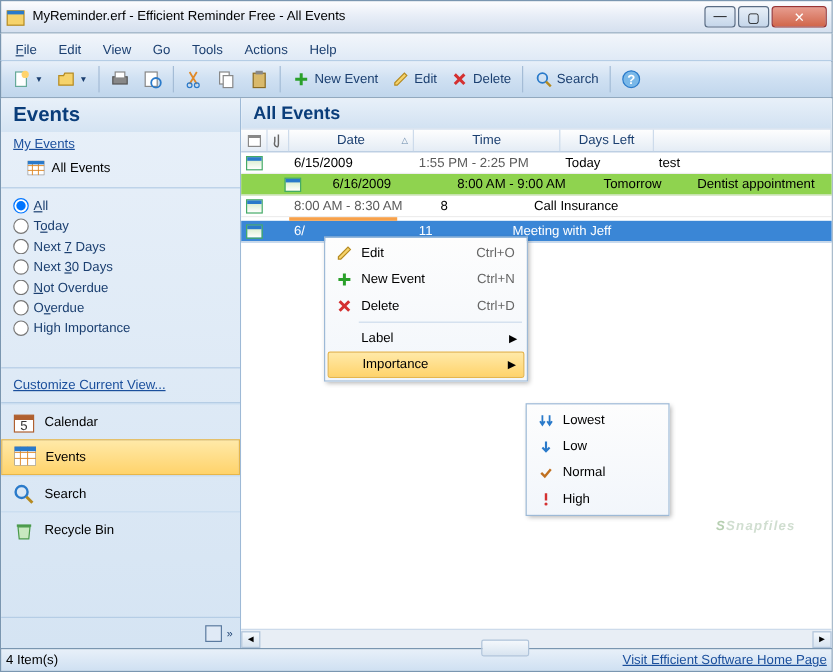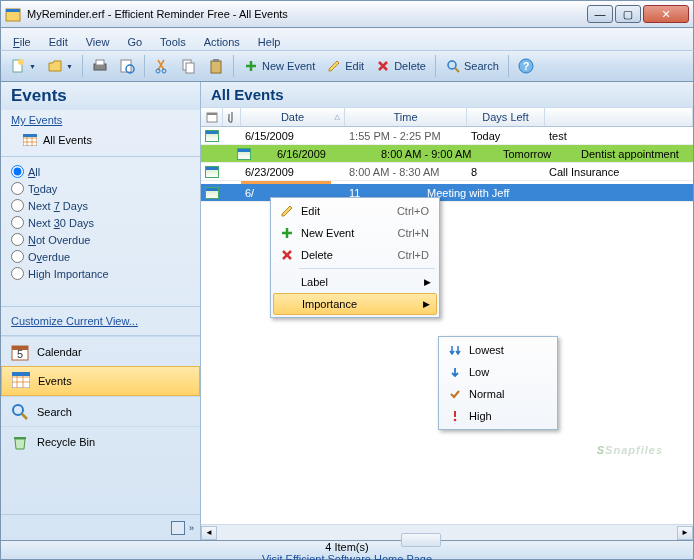--- a/index.html
+++ b/index.html
@@ -76,28 +76,28 @@
 .ctxrow { height:22px; display:flex; align-items:center; padding:0 4px; position:relative;}
 .ctxrow .ci { width:20px; display:flex; justify-content:center;}
 .ctxrow .cl { flex:1; padding-left:4px;}
 .ctxrow .ck { color:#666; padding-right:4px;}
 .ctxrow .ar { font-size:9px; padding-right:2px;}
 .ctxsep { height:1px; background:#cddbeb; margin:2px 2px 2px 26px;}
 .ctxrow.hl { background:linear-gradient(#ffe9a8,#ffd36b); border:1px solid #e7b64a; border-radius:2px;}
 .ctx2 { left:438px; top:300px; width:120px;margin-top:36px;}
 
 
-.status { height:20px; background:linear-gradient(#e8f0f9,#cfe0f2); border:1px solid #7a96b0; display:flex; align-items:center; justify-content:space-between; padding:0 4px;flex-direction:column;}
+.status { height:20px; background:linear-gradient(#e8f0f9,#cfe0f2); border:1px solid #7a96b0; display:flex; align-items:center; justify-content:space-between; padding:0 4px;}
 .status a { color:#1b4f9c; text-decoration:underline;}
 .scrollbar-h { height:16px; background:#e8eef5; border-top:1px solid #cddbeb; display:flex; align-items:center;}
 .scrollbar-h .arr{width:16px; height:14px; border:1px solid #b0c4da; background:linear-gradient(#f4f8fc,#d8e4f0); display:flex; align-items:center; justify-content:center; font-size:8px;}
 .scrollbar-h .track{flex:1; position:relative;}
 .scrollbar-h .thumb{position:absolute; left:40%; width:40px; height:14px; border:1px solid #b0c4da; background:linear-gradient(#f4f8fc,#d8e4f0); border-radius:2px;}
 
-.watermark { position:absolute; right:30px; bottom:64px; font-size:22px; font-weight:bold; font-style:italic; color:rgba(120,160,120,0.35); letter-spacing:1px;}
+.watermark { position:absolute; right:30px; bottom:76px; font-size:22px; font-weight:bold; font-style:italic; color:rgba(120,160,120,0.35); letter-spacing:1px;}
 .watermark .s{color:rgba(110,160,100,0.5);}
 
 svg{display:block;}
 </style>
 </head>
 <body>
 
 <div class="titlebar">
   <span class="icon">
     <svg width="16" height="16">
@@ -364,21 +364,20 @@
       <div class="td c2">6/16/2009</div>
       <div class="td c3" style="color:#000">8:00 AM - 9:00 AM</div>
       <div class="td c4">Tomorrow</div>
       <div class="td c5">Dentist appointment</div>
     </div>
     <div class="trow" style="position:relative;">
       <div class="td c0">
           <div class="calicon"></div>
         </div>
       <div class="td c1"></div>
-      <div class="td c2">6/23/2009</div>
       <div class="td c3">8:00 AM - 8:30 AM</div>
       <div class="td c4">8</div>
       <div class="td c5">Call Insurance</div>
     </div>
     <div style="position:relative; height:3px;">
         <div style="position:absolute; left:40px; width:90px; height:3px; background:#f7a14b;"></div>
       </div>
     <div class="trow row-sel">
       <div class="td c0">
           <div class="calicon"></div>

